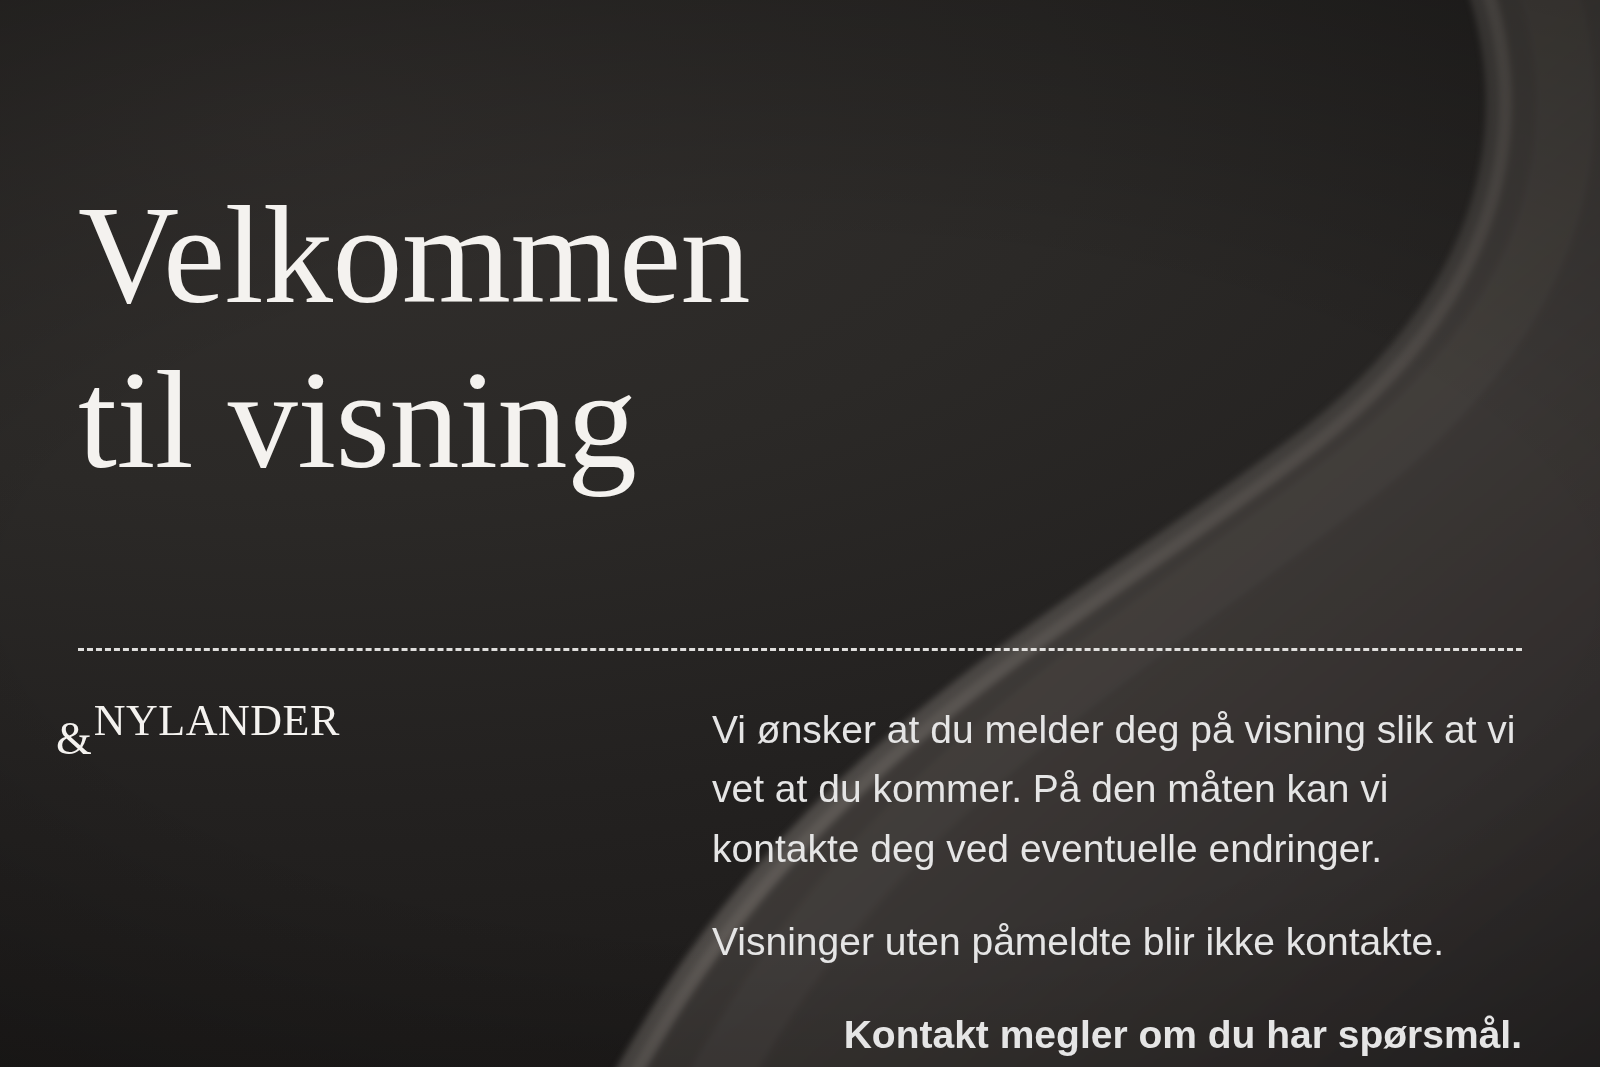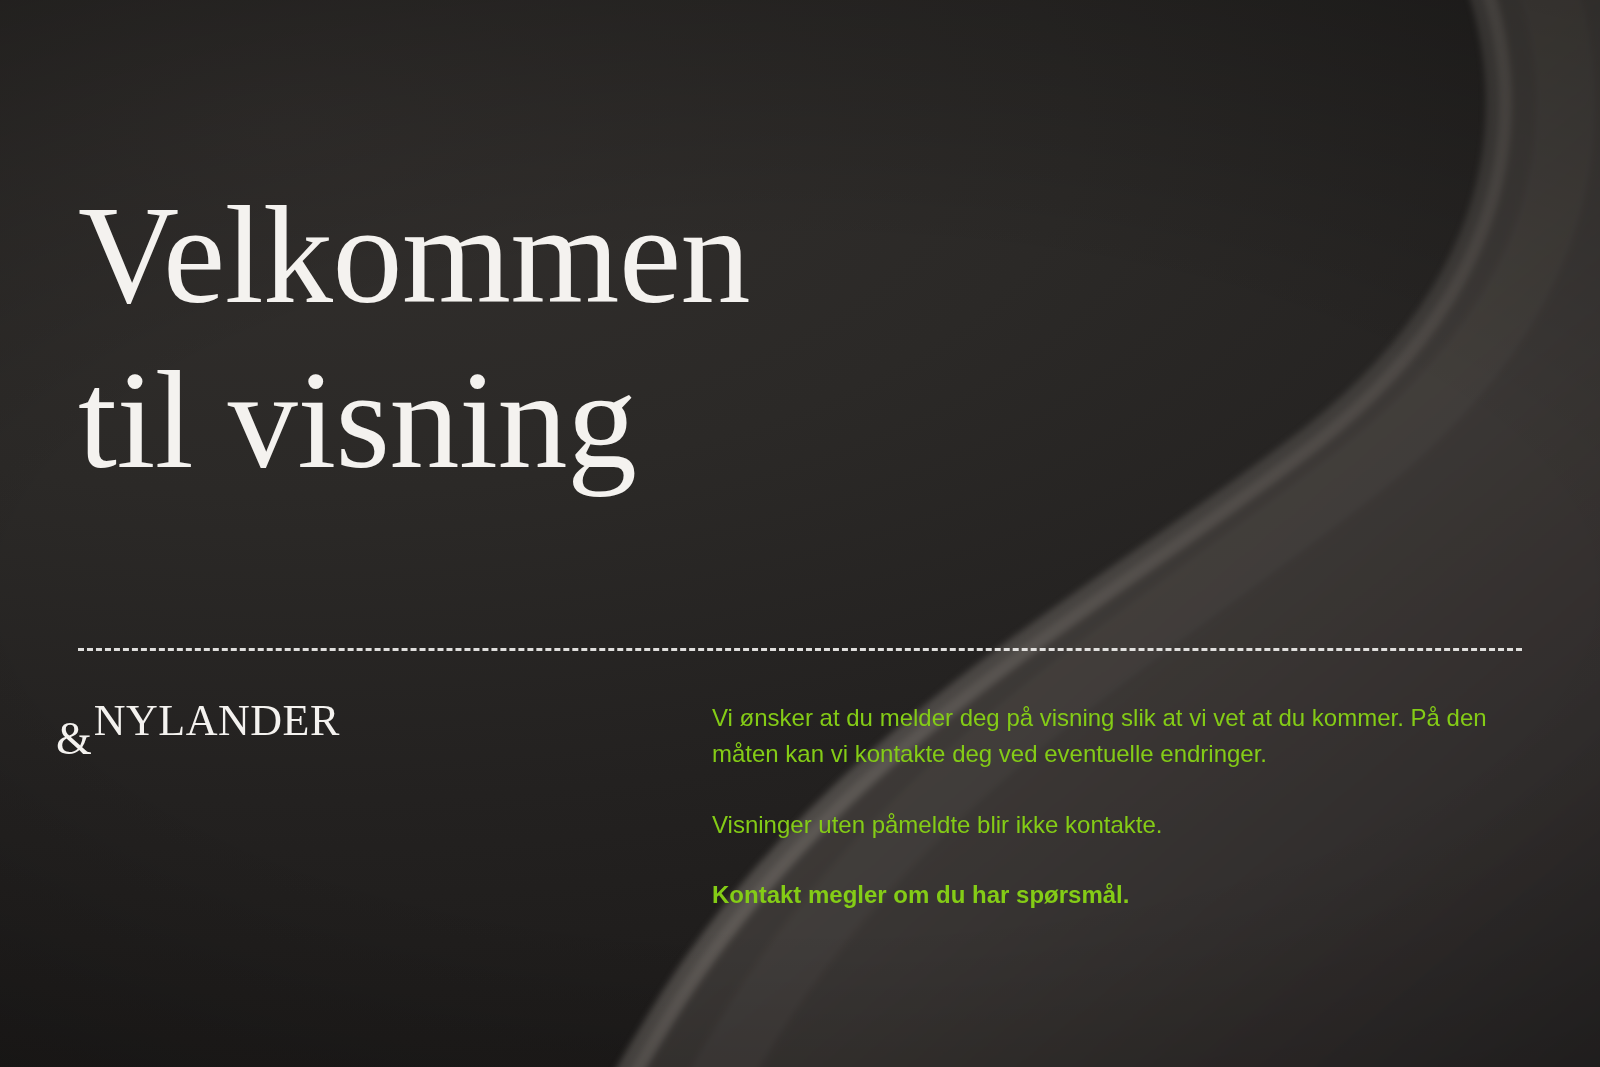--- a/index.html
+++ b/index.html
@@ -103,30 +103,31 @@
   .logo-words span {
     font-size: 44px;
     letter-spacing: 0.5px;
   }
 
   .body-col {
     position: absolute;
     left: 712px;
     top: 700px;
     width: 810px;
-    color: #84cc16;
-    font-size: 24px;
+    color: #e5e5e5;
+    font-size: 39px;
     line-height: 1.52;
   }
   .body-col p {
     margin: 0 0 34px 0;
   }
   .body-col p.last {
     margin-bottom: 0;
     font-weight: 700;
+    text-align: right;
   }
 </style>
 </head>
 <body>
 
 <div class="poster">
 
   <div class="bg-base"></div>
 
   <div class="swoosh">

